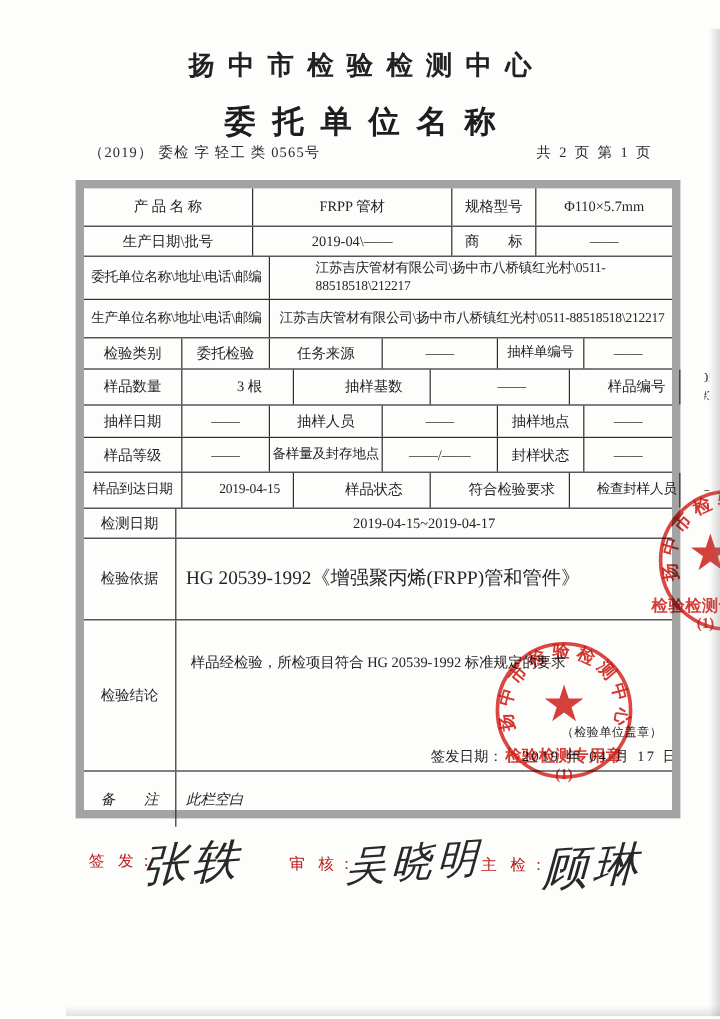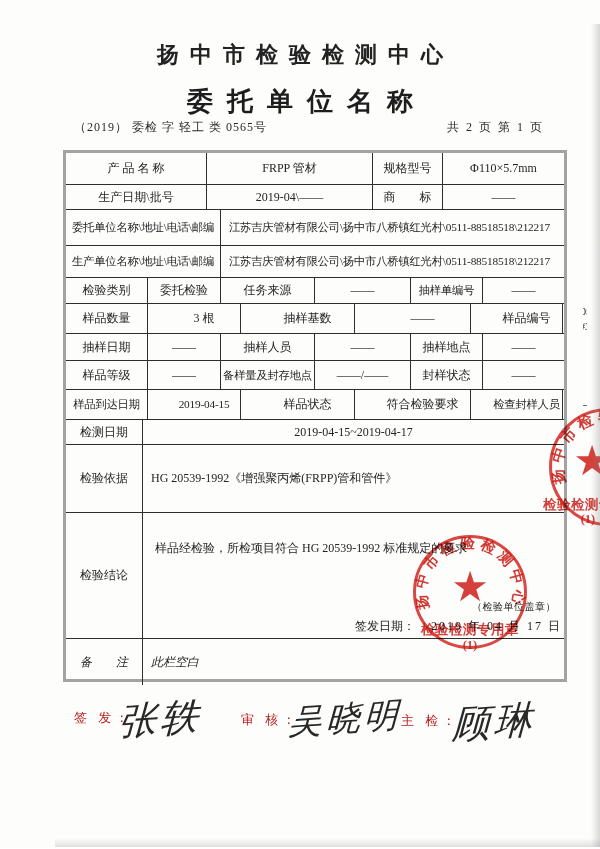--- a/index.html
+++ b/index.html
@@ -15,49 +15,49 @@
   }
   .report-title{
     position:absolute;left:0;top:84px;width:100%;text-align:center;
     font-size:26px;font-weight:bold;letter-spacing:14px;text-indent:14px;color:#1d1d1d;
   }
   .doc-number{position:absolute;left:74px;top:119px;font-size:12px;letter-spacing:1px;color:#2a2a2a;}
   .page-info{position:absolute;right:56px;top:119px;font-size:12px;letter-spacing:2px;color:#2a2a2a;}
   
   .report-table{
     position:absolute;left:63px;top:150px;width:504px;height:532px;
-    border:3px solid #a3a3a3;box-sizing:border-box;background:transparent;
+    border:7px solid #a3a3a3;box-sizing:border-box;background:transparent;
   }
   .trow{display:flex;border-bottom:1px solid #2e2e2e;box-sizing:border-box;}
   .trow:last-child{border-bottom:none;font-style:italic;}
   .cell{
     box-sizing:border-box;border-right:1px solid #2e2e2e;
     display:flex;align-items:center;justify-content:center;
     font-size:12px;color:#242424;text-align:center;line-height:1.25;
     overflow:hidden;padding:1px 2px;
   }
   .cell:last-child{border-right:none;}
   .cell.left{justify-content:flex-start;text-align:left;padding-left:8px;}
   .small{font-size:11.3px;letter-spacing:-0.2px;}
   
-  .h32{height:32px;} .h25{height:25px;} .h36{height:36px;} .h26{height:26px;}
+  .h32{height:32px;} .h25{height:25px;} .h36{height:36px;gap:30px;} .h26{height:26px;}
   .h30{height:30px;gap:20px;} .h27{height:27px;} .h29{height:29px;} .h68{height:68px;}
   .h126{height:126px;} .h46{height:46px;}
   
   .w141{flex:0 0 141px;} .w166{flex:0 0 166px;} .w70{flex:0 0 70px;} .wfill{flex:1 1 auto;}
   .w155{flex:0 0 155px;}
   .w82{flex:0 0 82px;text-align:right;} .w73{flex:0 0 73px;} .w94{flex:0 0 94px;} .w96{flex:0 0 96px;} .w72{flex:0 0 72px;}
   .w77{flex:0 0 77px;}
   
   .conclusion-cell{position:relative;display:block;}
   .conclusion-text{position:absolute;left:12px;top:28px;width:390px;text-align:left;font-size:12px;}
   .seal-note{position:absolute;right:8px;top:88px;font-size:10px;letter-spacing:0.5px;}
   .sign-date-line{position:absolute;left:212px;top:106px;font-size:12px;white-space:nowrap;}
   .sign-date-value{margin-left:16px;letter-spacing:2px;}
-  .basis-value{font-size:12px;}
+  .basis-value{font-size:16px;}
   
   .sig-label{position:absolute;font-size:13px;letter-spacing:4px;color:#b91c1c;}
   .sig-name{
     position:absolute;font-size:38px;color:#161616;font-style:italic;
     transform:rotate(-4deg) skewX(-6deg);letter-spacing:4px;opacity:.92;
     font-family:"Liberation Serif","DejaVu Serif",serif;white-space:nowrap;
   }
   
   .stamp{position:absolute;mix-blend-mode:multiply;color:#d6261f;}
   .stamp .ring{

